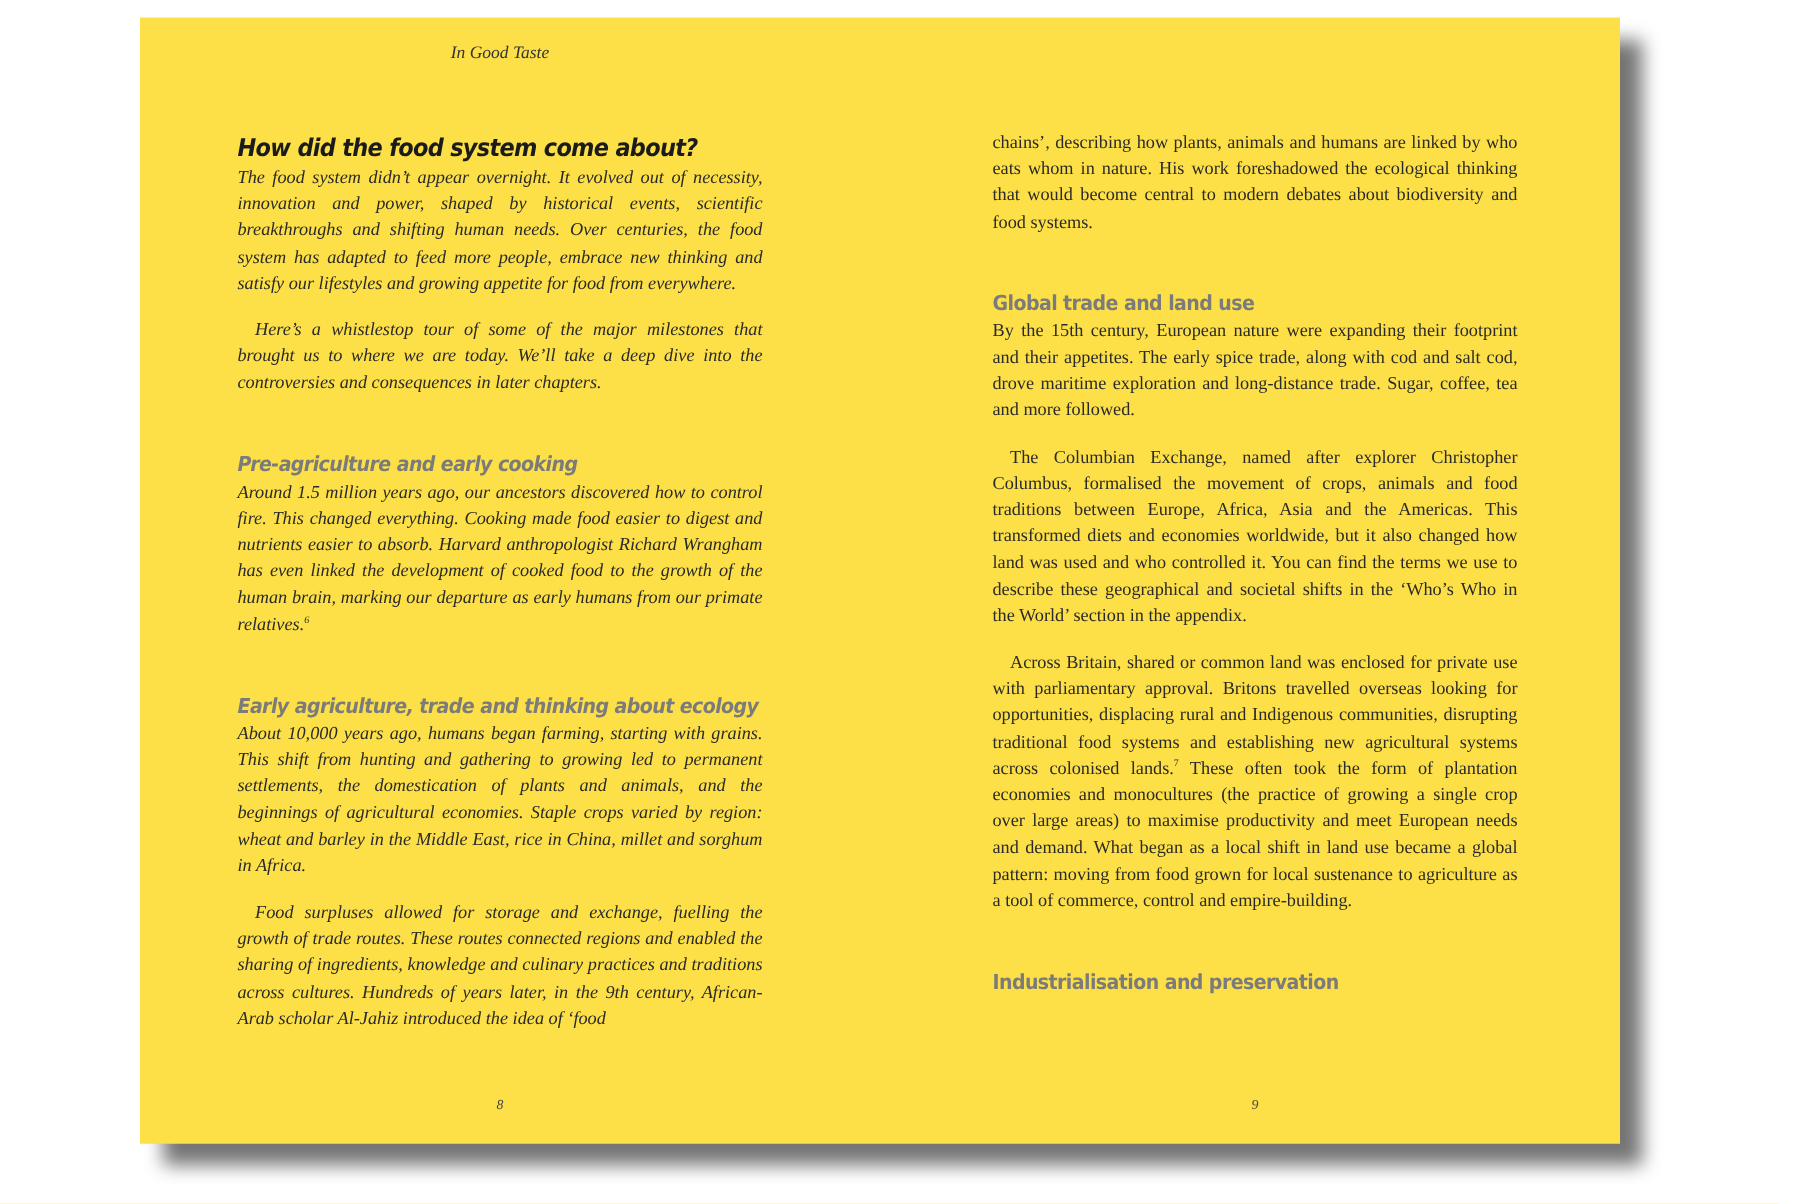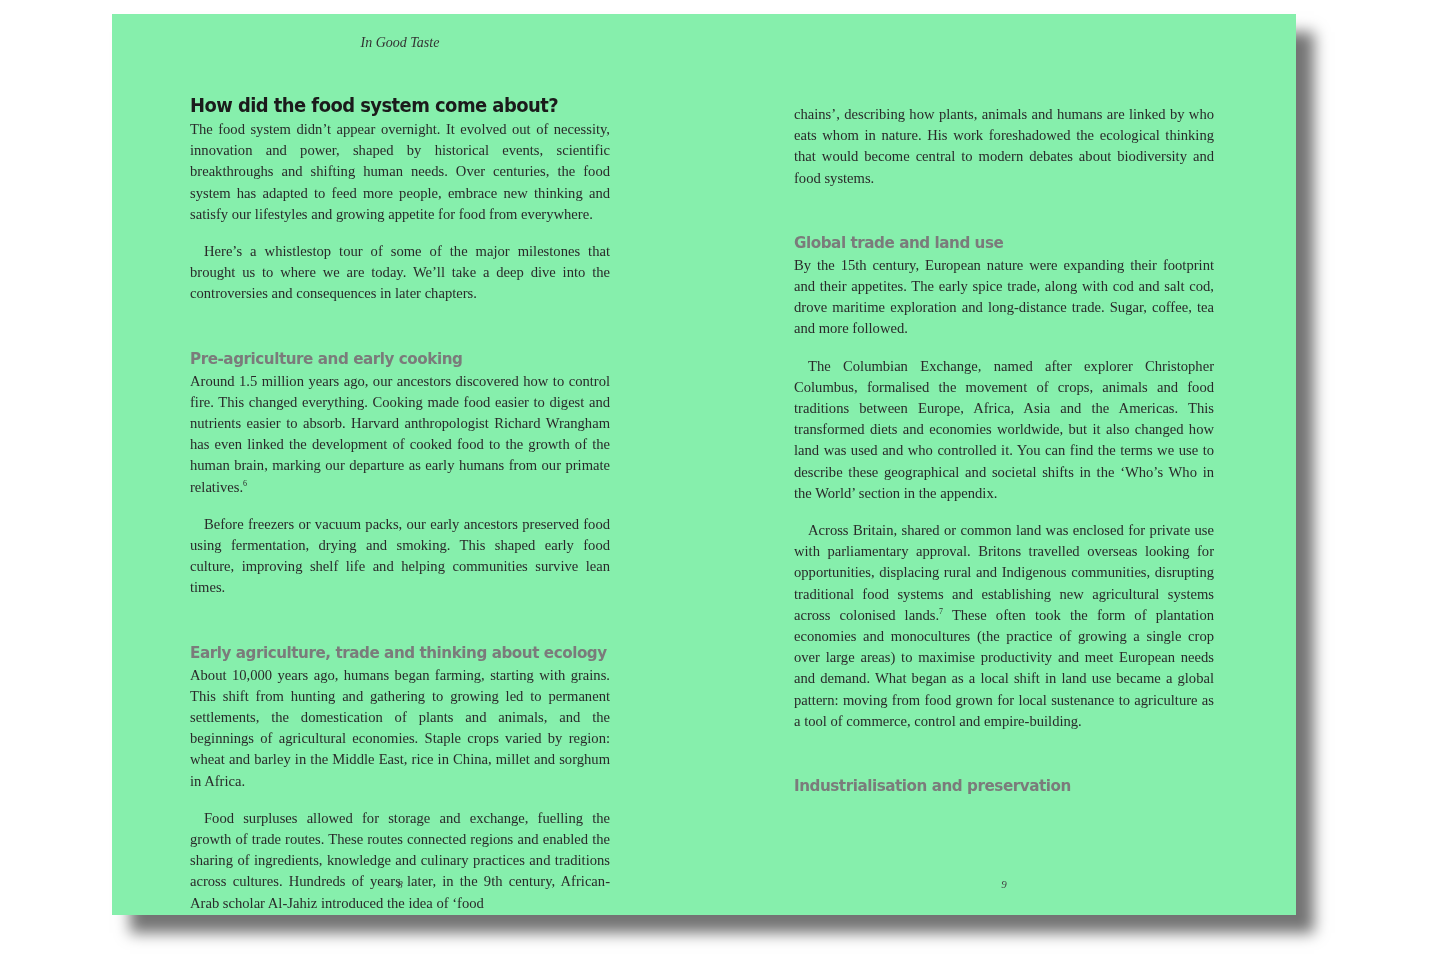--- a/index.html
+++ b/index.html
@@ -8,21 +8,21 @@
     background: #ffffff;
     position: relative;
     overflow: hidden;
     font-family: "Liberation Serif", "DejaVu Serif", serif;
     color: #2a2a2a;
   }
   .spread {
     position: absolute;
     left: 112px; top: 14px;
     width: 1184px; height: 901px;
-    background: #86efac;
+    background: #fde047;
     box-shadow: 18px 18px 14px rgba(0,0,0,0.55);
   }
   .page {
     position: absolute; top: 0; height: 901px;
   }
   .page.left { left: 0; width: 592px; }
   .page.right { left: 592px; width: 592px; }
 
   .running-head {
     position: absolute; top: 21px;
@@ -40,21 +40,21 @@
   .page.left .folio { left: 78px; width: 420px; }
   .page.right .folio { left: 90px; width: 420px; }
 
   .textblock {
     position: absolute;
     width: 420px;
     font-size: 14.6px;
     line-height: 21.2px;
     text-align: justify;
   }
-  .page.left .textblock { left: 78px; top: 79px; }
+  .page.left .textblock { left: 78px; top: 92px; font-style: italic; }
   .page.right .textblock { left: 682px; top: 90px; }
 
   .page.right .textblock { left: 90px; }
 
   h1.chapter-heading {
     font-family: "DejaVu Sans", "Liberation Sans", sans-serif;
     font-weight: bold;
     font-size: 19.5px;
     letter-spacing: -0.6px;
     color: #1b1b1b;
@@ -90,21 +90,20 @@
     <div class="running-head">In Good Taste</div>
 
     <div class="textblock">
       <h1 class="chapter-heading">How did the food system come about?</h1>
       <p>The food system didn’t appear overnight. It evolved out of necessity, innovation and power, shaped by historical events, scientific breakthroughs and shifting human needs. Over centuries, the food system has adapted to feed more people, embrace new thinking and satisfy our lifestyles and growing appetite for food from everywhere.</p>
       <p class="indent">Here’s a whistlestop tour of some of the major milestones that brought us to where we are today. We’ll take a deep dive into the controversies and consequences in later chapters.</p>
 
       <div class="gap-section"></div>
       <h2 class="section-heading">Pre-agriculture and early cooking</h2>
       <p><span>Around 1.5 million years ago, our ancestors discovered how to control fire. This changed everything. Cooking made food easier to digest and nutrients easier to absorb. Harvard anthropologist Richard Wrangham has even linked the development of cooked food to the growth of the human brain, marking our departure as early humans from our primate relatives.</span><sup class="note">6</sup></p>
-      <p class="indent">Before freezers or vacuum packs, our early ancestors preserved food using fermentation, drying and smoking. This shaped early food culture, improving shelf life and helping communities survive lean times.</p>
 
       <div class="gap-section"></div>
       <h2 class="section-heading">Early agriculture, trade and thinking about ecology</h2>
       <p>About 10,000 years ago, humans began farming, starting with grains. This shift from hunting and gathering to growing led to permanent settlements, the domestication of plants and animals, and the beginnings of agricultural economies. Staple crops varied by region: wheat and barley in the Middle East, rice in China, millet and sorghum in Africa.</p>
       <p class="indent">Food surpluses allowed for storage and exchange, fuelling the growth of trade routes. These routes connected regions and enabled the sharing of ingredients, knowledge and culinary practices and traditions across cultures. Hundreds of years later, in the 9th century, African-Arab scholar Al-Jahiz introduced the idea of ‘food</p>
     </div>
 
     <div class="folio">8</div>
   </div>
 

